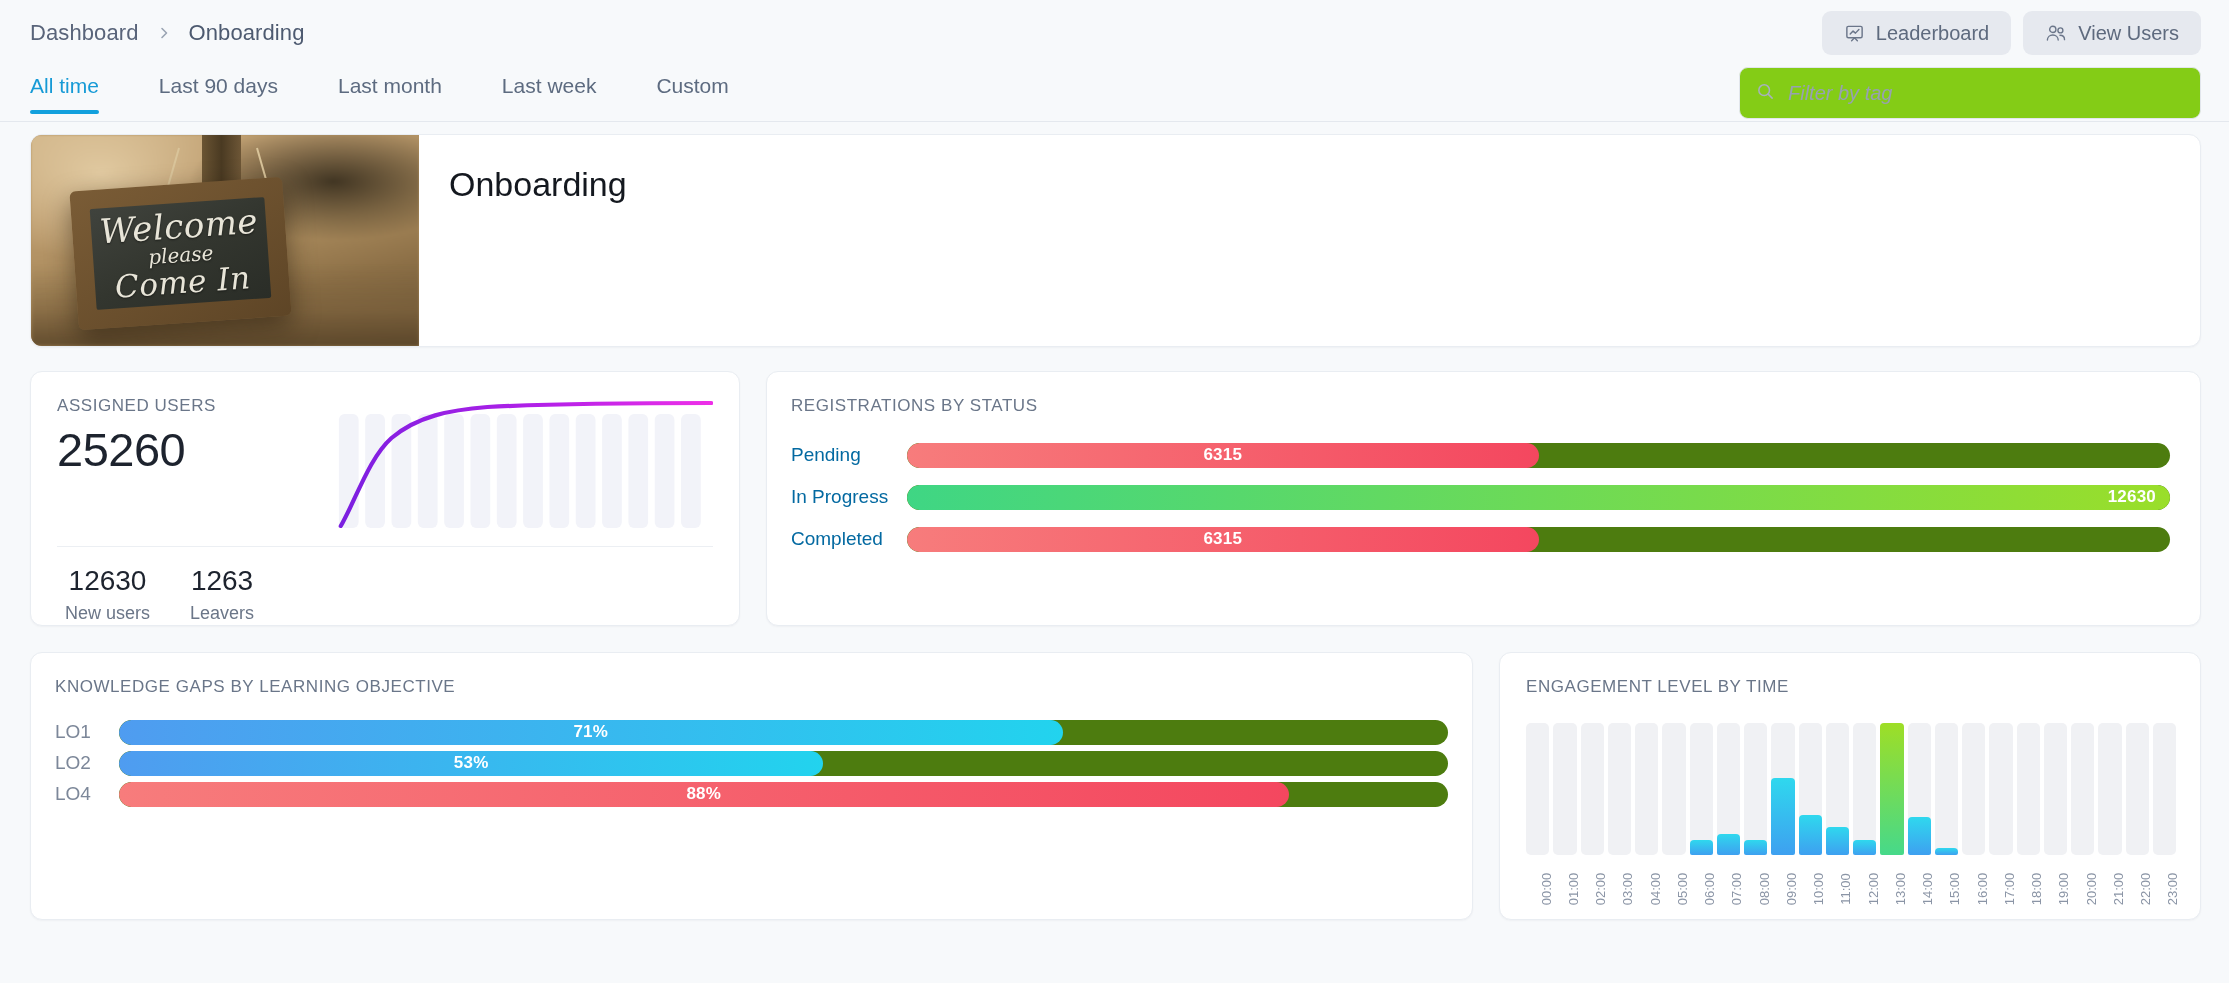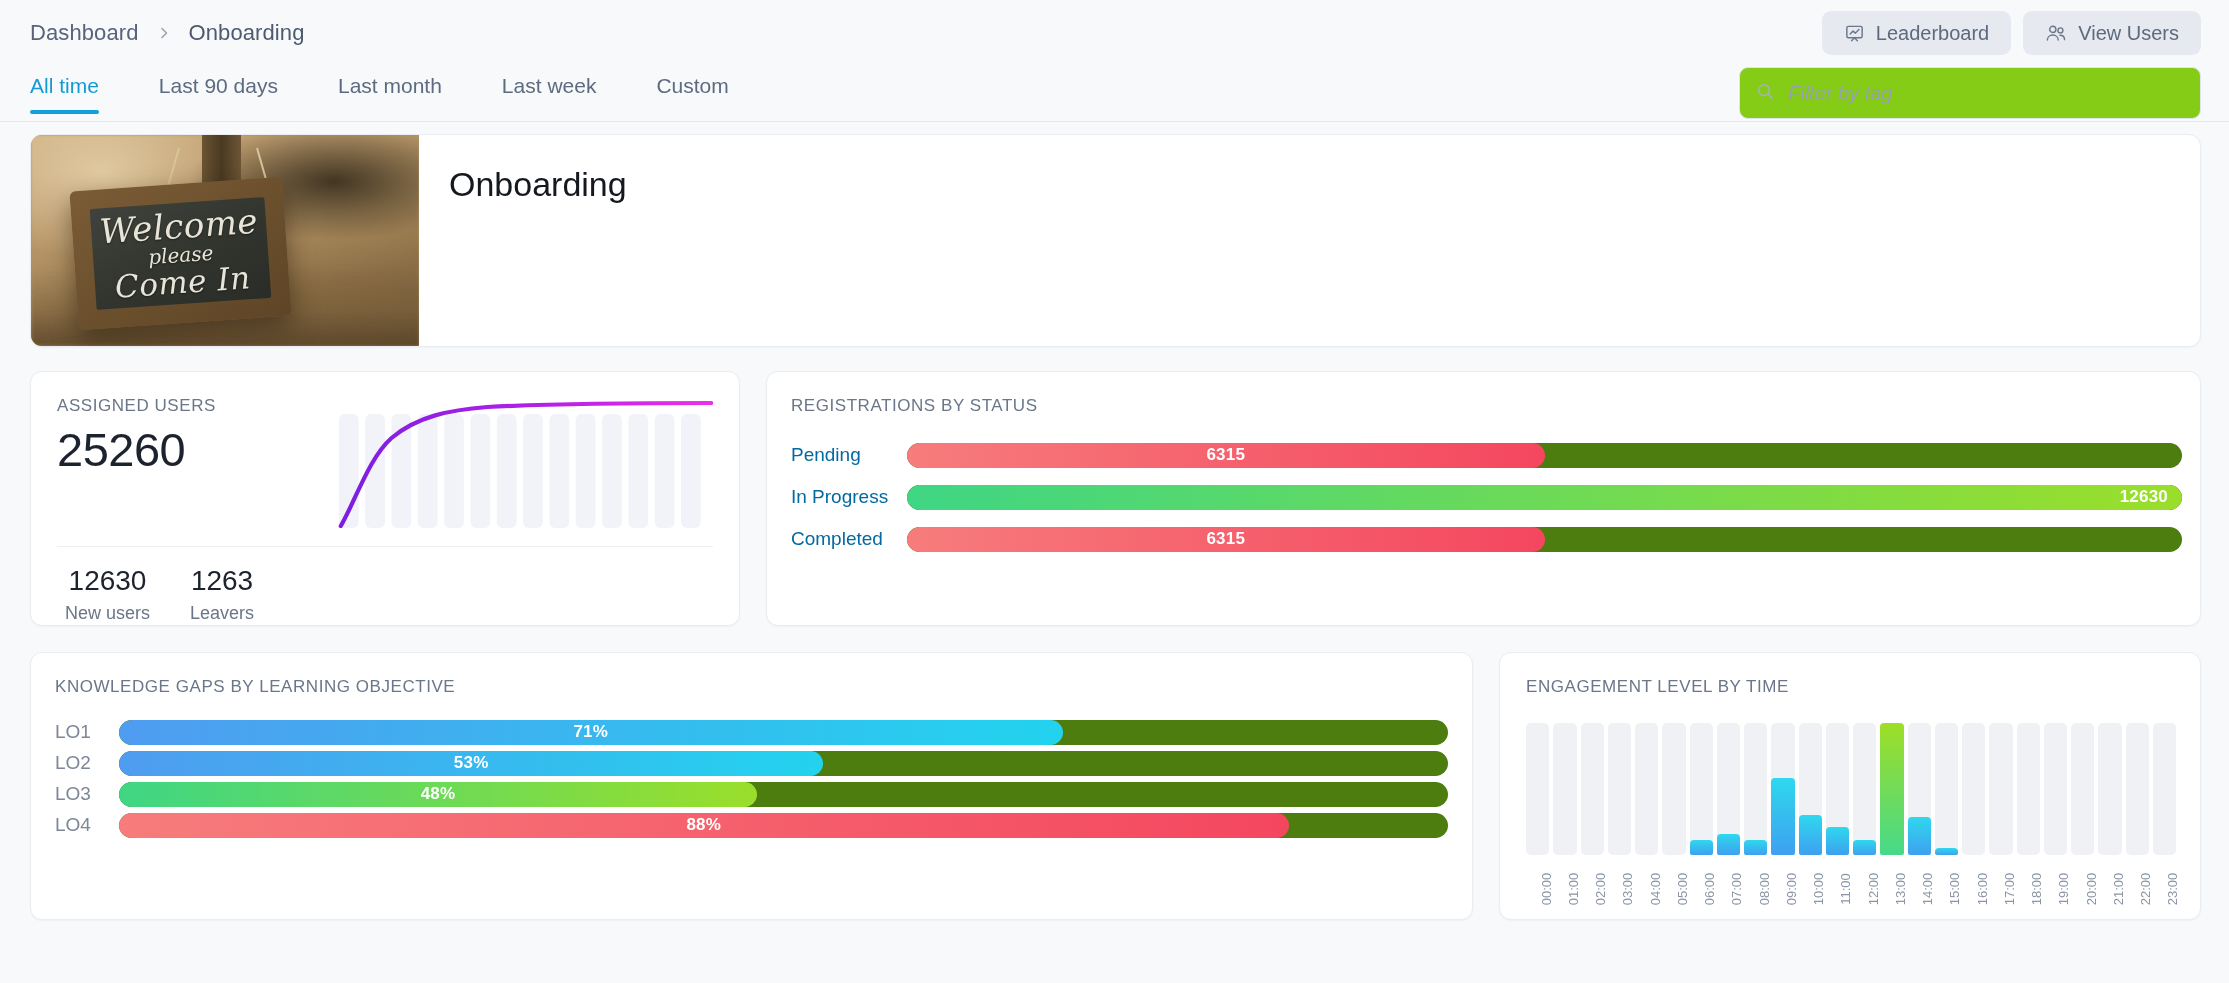--- a/index.html
+++ b/index.html
@@ -166,21 +166,21 @@
   }
   .spark { flex: 1; height: 128px; margin-top: 4px; position: relative; }
   .spark svg { display:block; width:100%; height:100%; }
   .assigned-div {
     height: 1px; background: #eceff3; margin: 18px 0 0 0;
   }
   .assigned-stats { display: flex; gap: 40px; padding: 18px 0 0 8px; }
   .stat-val { font-size: 28px; color: #1d232e; text-align:center; }
   .stat-lbl { font-size: 18px; color: #6b7688; margin-top: 6px; text-align:center; }
 
-  .reg-card { flex: 1; padding: 24px 18px 0 24px; }
+  .reg-card { flex: 1; padding: 24px 30px 0 24px; }
   .reg-rows { margin-top: 22px; }
   .reg-row { display: flex; align-items: center; height: 34px; margin-bottom: 8px; }
   .reg-label { width: 116px; flex:none; font-size: 19px; color: #0369a1; }
   .track {
     flex: 1; height: 25px; background: #4d7c0f; border-radius: 13px;
     position: relative; overflow: hidden;
   }
   .fill {
     position: absolute; left: 0; top: 0; bottom: 0;
     border-radius: 13px;
@@ -406,28 +406,20 @@
       </div>
       <div class="kg-row">
         <div class="kg-label">LO2</div>
         <div class="track">
           <div class="fill g-blue" style="width:53%">
             <span>53%</span>
           </div>
         </div>
       </div>
       <div class="kg-row">
-        <div class="kg-label">LO3</div>
-        <div class="track">
-          <div class="fill g-green" style="width:48%">
-            <span>48%</span>
-          </div>
-        </div>
-      </div>
-      <div class="kg-row">
         <div class="kg-label">LO4</div>
         <div class="track">
           <div class="fill g-red" style="width:88%">
             <span>88%</span>
           </div>
         </div>
       </div>
     </div>
   </div>
 

